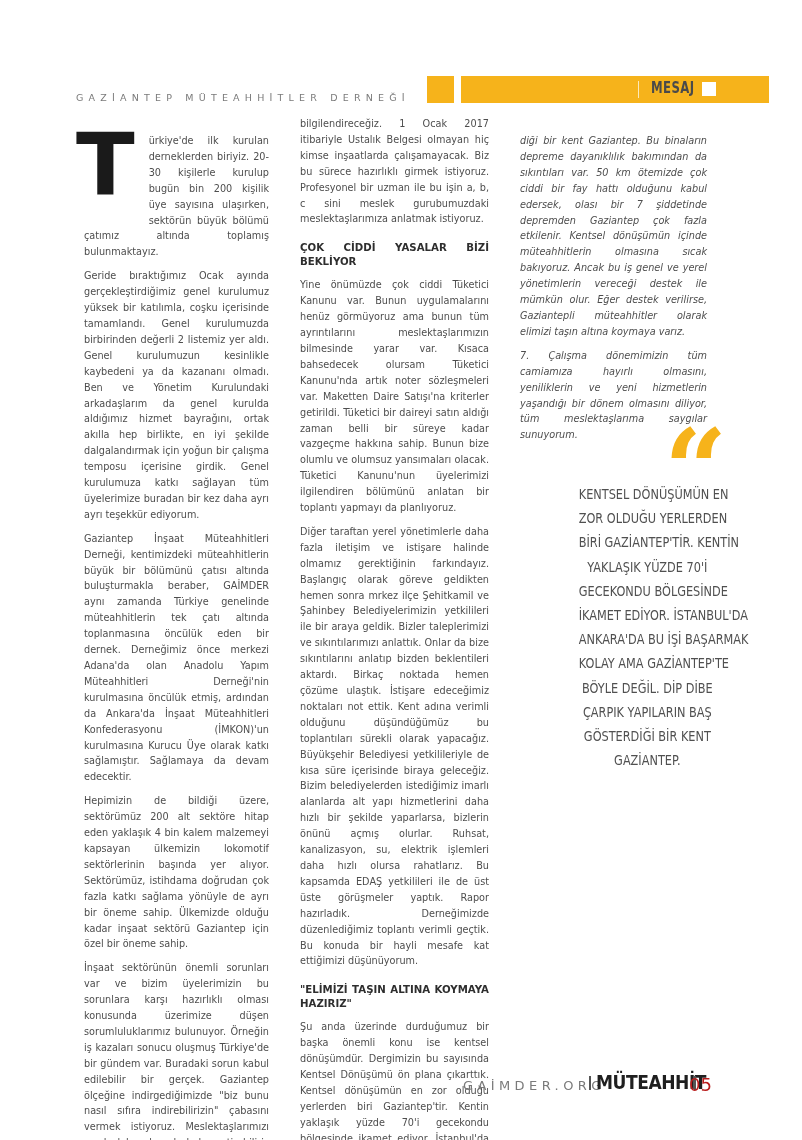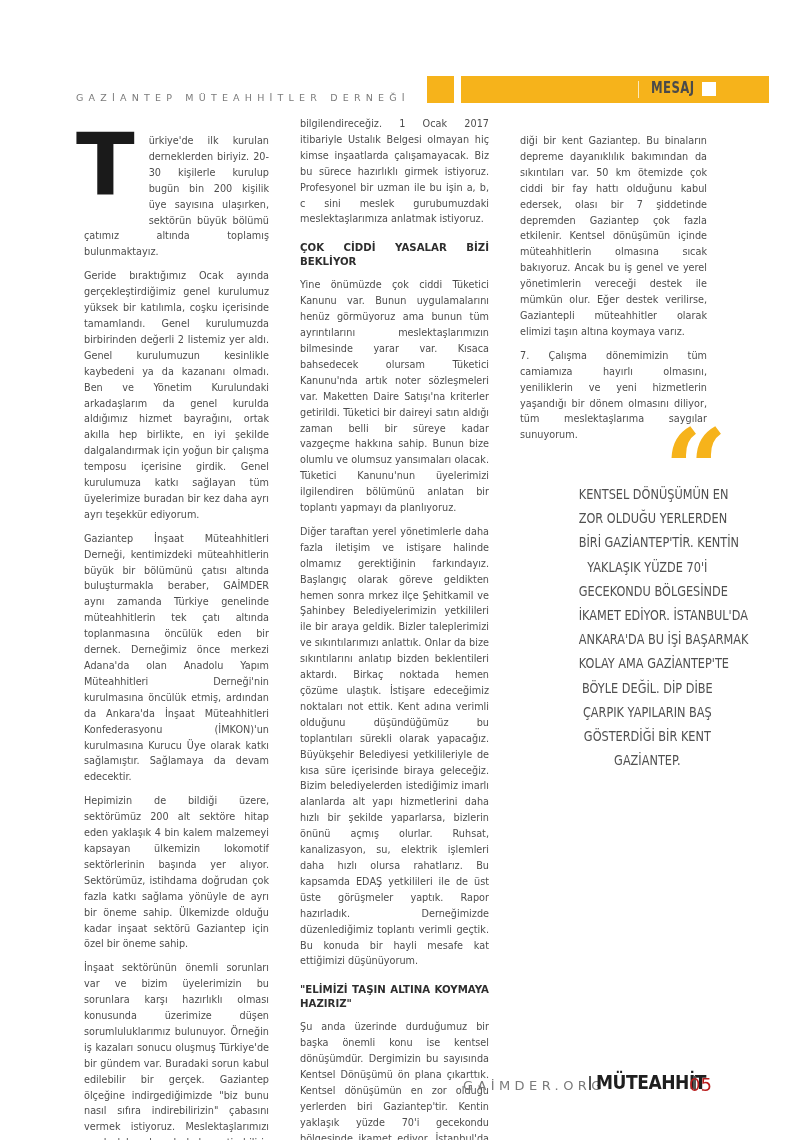--- a/index.html
+++ b/index.html
@@ -7,21 +7,21 @@
   .hdr-title{position:absolute;left:76px;top:92px;font-family:"DejaVu Sans",sans-serif;font-size:9.5px;letter-spacing:5.2px;color:#7a7a7a;white-space:nowrap;}
   .hdr-block{position:absolute;left:427px;top:76px;width:27px;height:27px;background:#f6b31b;}
   .hdr-bar{position:absolute;left:461px;top:76px;width:308px;height:27px;background:#f6b31b;}
   .hdr-divider{position:absolute;left:177px;top:5px;width:1px;height:17px;background:#fde9b8;}
   .hdr-label{position:absolute;left:190px;top:3px;font-family:"DejaVu Sans",sans-serif;font-weight:bold;font-size:15px;color:#4a4a4a;transform:scaleX(0.78);transform-origin:left center;letter-spacing:0.5px;}
   .hdr-square{position:absolute;left:241px;top:6px;width:14px;height:14px;background:#fff;}
   .col{position:absolute;font-family:"DejaVu Sans",sans-serif;font-size:9.7px;line-height:15.9px;color:#4d4d4d;text-align:justify;}
   .col p{margin:8px;}
   .col1{left:76px;top:125px;width:201px;}
   .col2{left:292px;top:108px;width:205px;}
-  .col3{left:512px;top:125px;width:203px;}
+  .col3{left:512px;top:125px;width:203px;font-style:italic;}
   .dropcap{float:left;font-family:"DejaVu Sans",sans-serif;font-weight:bold;font-size:86px;line-height:72px;color:#1a1a1a;margin:3px 14px 0 0;height:90px;}
   .subhead{font-weight:bold;color:#2e2e2e;font-size:10.2px;line-height:14px;margin-top:14px !important;text-align:justify;}
   .quote-mark{position:absolute;left:664px;top:420px;font-family:"DejaVu Serif",serif;font-weight:bold;font-size:110px;line-height:100px;color:#f6b31b;}
   .pullquote{position:absolute;left:540px;top:482px;width:176px;text-align:center;font-family:"DejaVu Sans",sans-serif;font-size:14.5px;line-height:24.2px;color:#505050;text-transform:uppercase;}
   .pullquote span{display:block;white-space:nowrap;transform:scaleX(0.78);transform-origin:right center;}
   .footer{position:absolute;left:463px;top:1074px;height:20px;white-space:nowrap;}
   .ft-url{position:absolute;left:0;top:4px;font-size:13px;letter-spacing:4.4px;color:#7a7a7a;}
   .ft-sep1{position:absolute;left:126px;top:2px;width:1.5px;height:14px;background:#555;}
   .ft-brand{position:absolute;left:133px;top:-3px;font-family:"DejaVu Sans",sans-serif;font-weight:bold;font-size:19px;color:#1f1f1f;letter-spacing:-0.5px;transform:scaleX(0.9);transform-origin:left center;}
   .ft-sep2{position:absolute;left:231px;top:2px;width:1.5px;height:14px;background:#555;}

